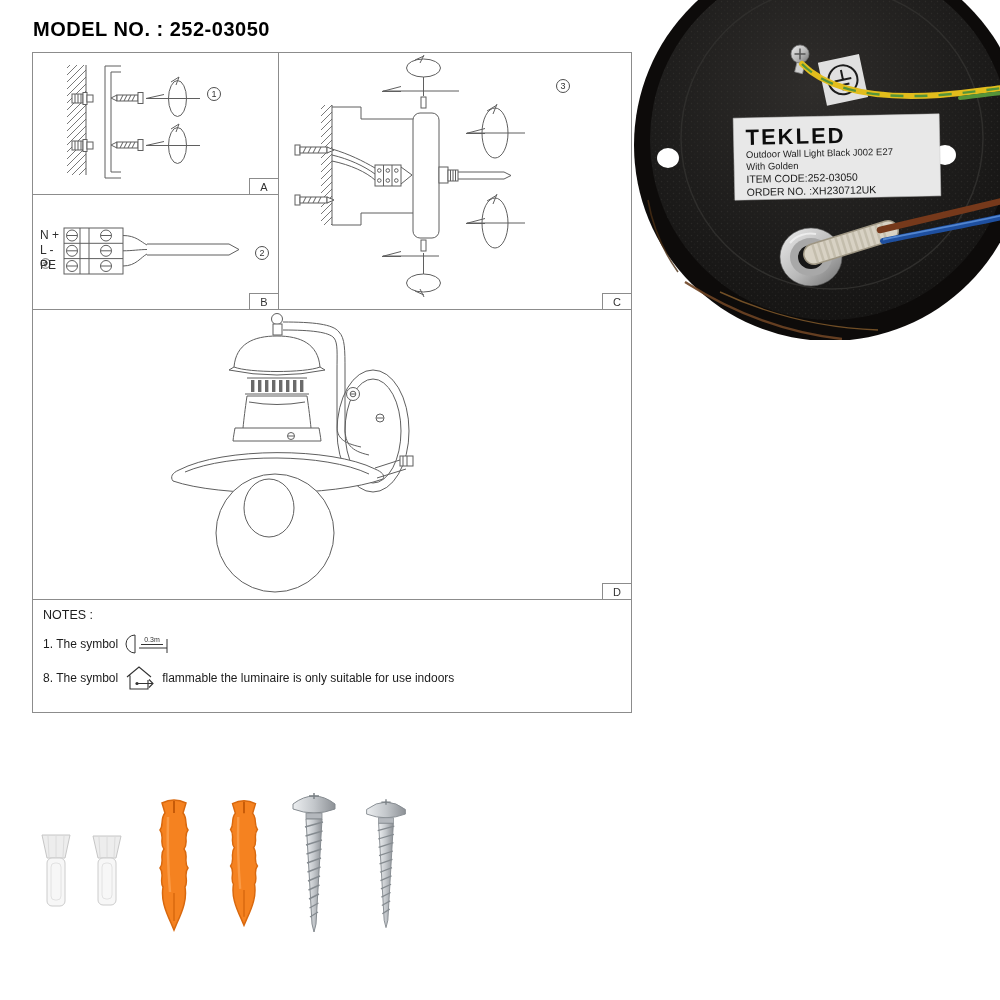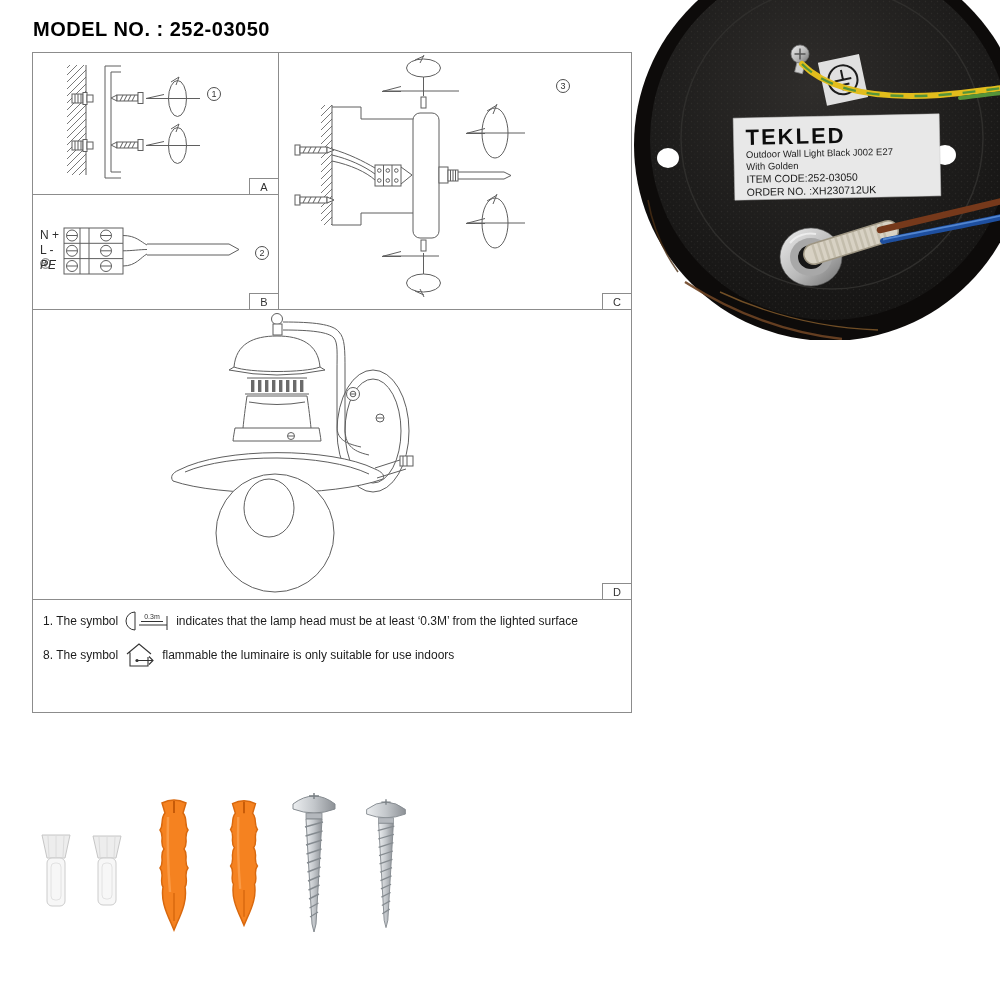--- a/index.html
+++ b/index.html
@@ -109,21 +109,21 @@
         <path d="M114,49 H196 M114,60 H196"></path>
         <path d="M196,49 L206,54.5 L196,60"></path>
       </g>
     </svg>
     <div class="term-label" style="top:33px;">
       <span>N +</span>
     </div>
     <div class="term-label" style="top:48px;">
       <span>L -</span>
     </div>
-    <div class="term-label" style="top:63px;font-style:italic;">
+    <div class="term-label" style="top:63px;">
       <span>PE</span>
       <svg width="11" height="11" viewBox="0 0 11 11">
         <circle cx="5.5" cy="5.5" r="4.8" fill="none" stroke="#444" stroke-width="0.8"></circle>
         <path d="M5.5,2.5 V5 M3,5 H8 M3.8,6.5 H7.2 M4.6,8 H6.4" stroke="#444" stroke-width="0.8" fill="none"></path>
       </svg>
     </div>
     <div class="step-circle" style="left:222px;top:51px;">
       <span>2</span>
     </div>
     <div class="corner-tag">
@@ -249,28 +249,28 @@
         <circle cx="242" cy="223" r="59" fill="#fff"></circle>
         <ellipse cx="236" cy="198" rx="25" ry="29"></ellipse>
       </g>
     </svg>
     <div class="corner-tag">
       <span>D</span>
     </div>
   </div>
 
   <div class="notes-box" style="left:32px;top:599px;width:600px;height:114px;">
+    <div class="notes-heading">NOTES :</div>
     <div class="note-row">
       <span>1. The symbol</span>
       <svg width="48" height="26" viewBox="0 0 48 26">
         <path d="M12,4 A9,9 0 0 0 12,22 Z" fill="none" stroke="#333" stroke-width="1"></path>
         <path d="M16,17 H44 M44,8 V22 M18,13.5 H40" fill="none" stroke="#333" stroke-width="1"></path>
         <text x="29" y="11" font-size="7" fill="#333" text-anchor="middle" font-family="Liberation Sans, sans-serif">0.3m</text>
       </svg>
-      <span>indicates that the lamp head must be at least ‘0.3M’ from the lighted surface</span>
     </div>
     <div class="note-row">
       <span>8. The symbol</span>
       <svg width="34" height="27" viewBox="0 0 34 27">
         <path d="M4,13 L16,3 L28,13 M7,11.5 V25 H25 V16" fill="none" stroke="#333" stroke-width="1.1"></path>
         <circle cx="14" cy="19.5" r="1.6" fill="#333"></circle>
         <path d="M14,19.5 H30 M26,15.5 L30,19.5 L26,23.5" fill="none" stroke="#333" stroke-width="1.1"></path>
       </svg>
       <span>flammable the luminaire is only suitable for use indoors</span>
     </div>

